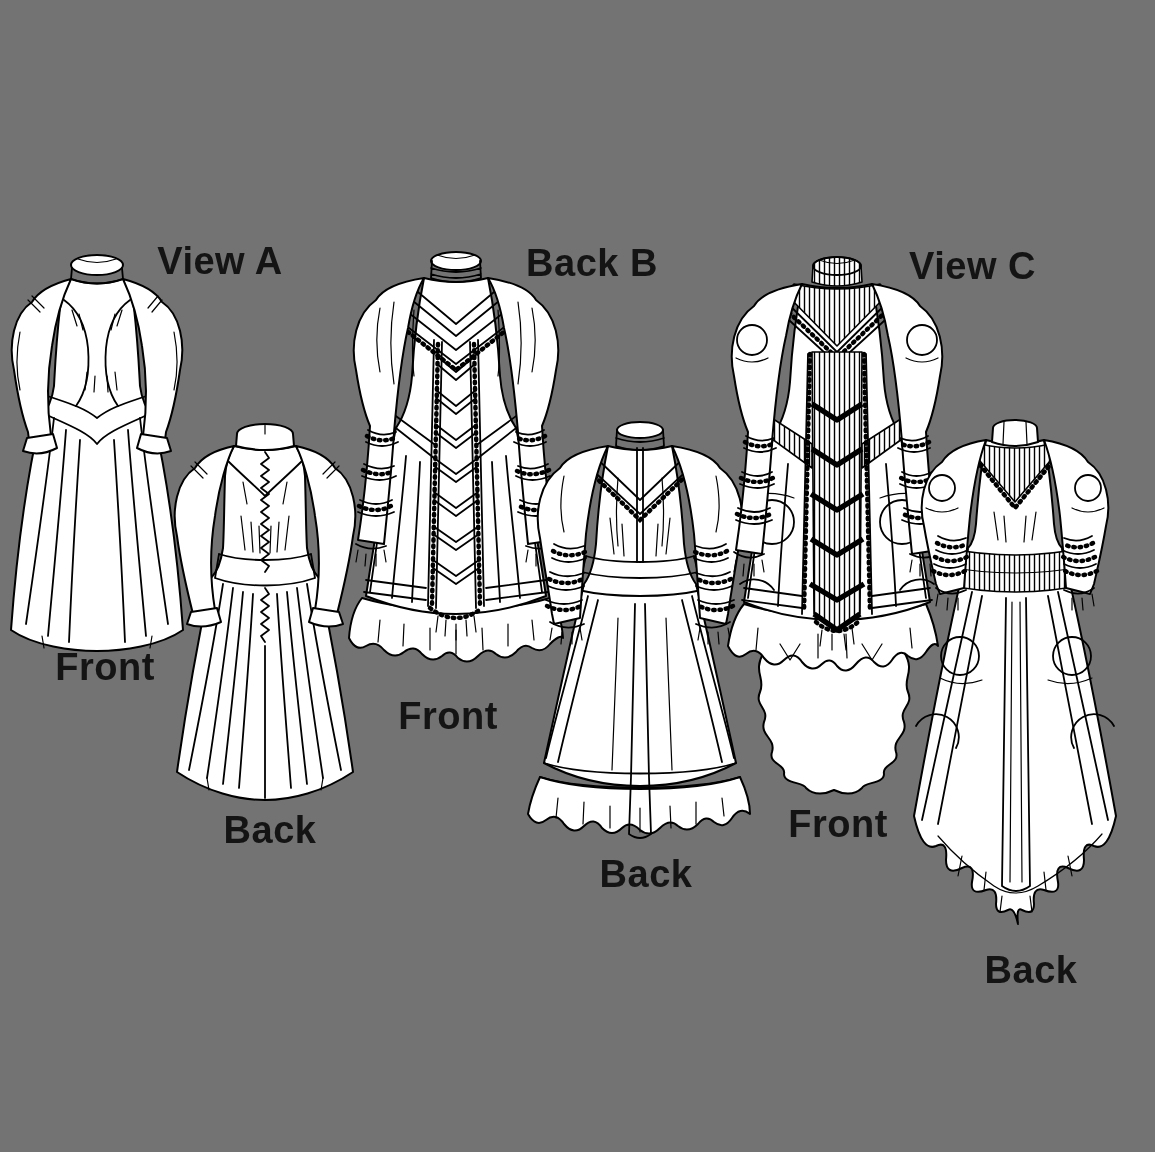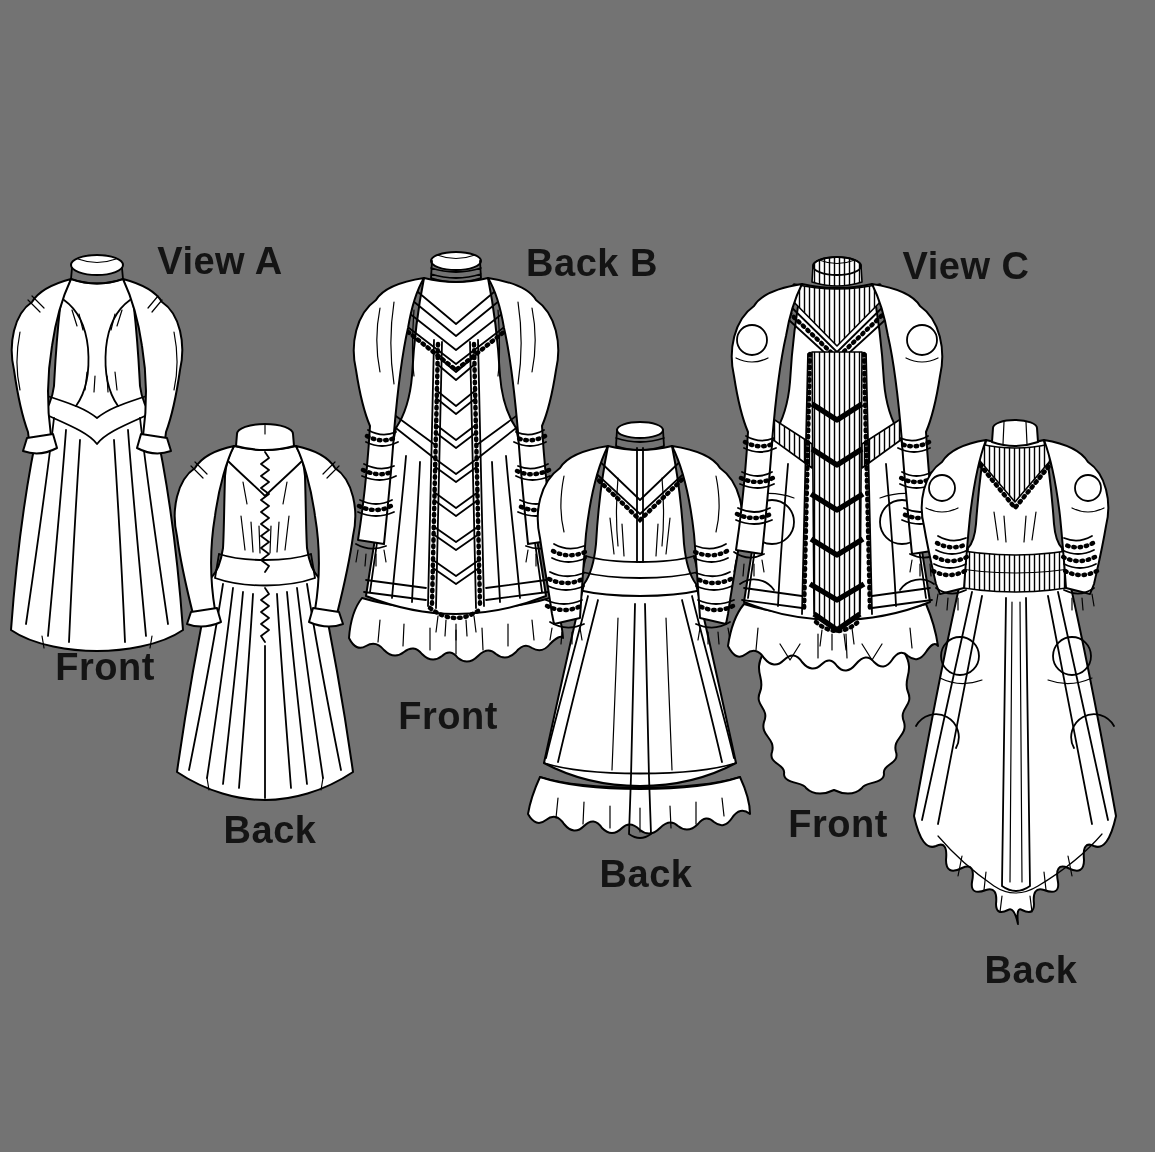--- a/index.html
+++ b/index.html
@@ -172,21 +172,21 @@
         <g>
           <ellipse class="o" cx="122" cy="12" rx="23" ry="8"></ellipse>
           <path class="l" d="M99 12 L98 28 M145 12 L146 28 M98 20 Q122 28 146 20 M98 28 Q122 36 146 28"></path>
         </g>
       </svg>
     </figure>
     <div class="garment-label" style="left:599px;top:855px;width:94px;">Back</div>
   </section>
 
   <section class="view-group">
-    <h2 class="view-title" style="left:896px;top:215px;width:140px;">View C</h2>
+    <h2 class="view-title" style="left:896px;top:215px;width:140px;text-align:right;">View C</h2>
 
     <figure class="dress" style="left:722px;top:254px;">
       <svg width="230" height="550" viewBox="0 0 230 550">
         <defs>
           <pattern id="hv1" width="5" height="6" patternUnits="userSpaceOnUse">
             <rect width="5" height="6" fill="#ffffff"></rect>
             <path d="M2.5 0 V6" stroke="#000" stroke-width="1.4"></path>
           </pattern>
         </defs>
         <g>

